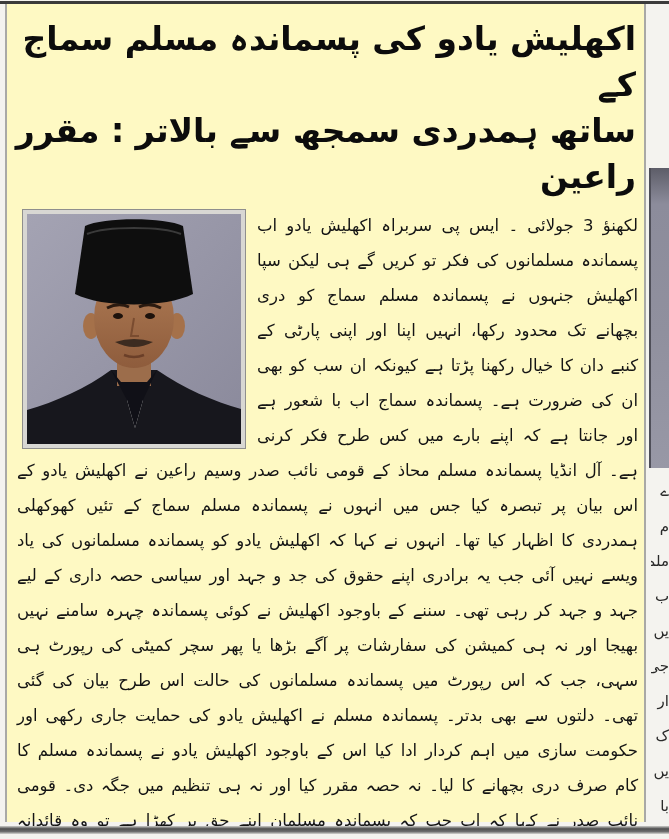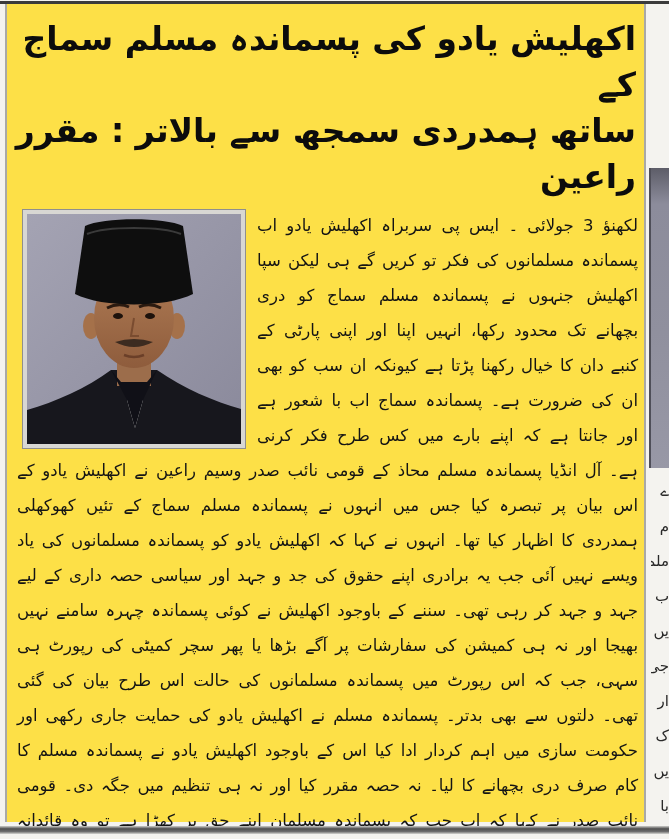--- a/index.html
+++ b/index.html
@@ -2,21 +2,21 @@
 <html lang="ur"><head>
 <meta charset="utf-8">
 <style>
   html,body{margin:0;padding:0;background:#e9e8e4;}
   .page{position:relative;width:669px;height:839px;background:#f4f3ef;overflow:hidden;
         font-family:"DejaVu Sans",sans-serif;}
   .top-rule{position:absolute;left:0;top:1px;width:669px;height:3px;background:#3b3b3b;}
   .bottom-rule{position:absolute;left:0;top:826px;width:669px;height:8px;
         background:linear-gradient(#cdcdca,#4f4f4f 35%,#6e6e6e 70%,#d6d6d2);}
   .article{position:absolute;left:5px;top:4px;width:641px;height:818px;box-sizing:border-box;
-        background:#fde047;border-left:2px solid #a9a9a6;border-right:2px solid #a9a9a6;}
+        background:#fef9c3;border-left:2px solid #a9a9a6;border-right:2px solid #a9a9a6;}
   .headline{direction:rtl;text-align:right;margin:0;padding:12px 8px 0 8px;
         font-weight:bold;font-size:33px;line-height:46px;color:#0c0c0c;}
   .body-area{direction:rtl;padding:8px 6px 0 10px;}
   .photo-frame{float:left;width:214px;height:230px;margin:2px 12px 4px 6px;
         border:4px solid #d8d7d3;box-shadow:0 0 0 1px #8f8f8d;background:#9a99a9;}
   .photo-frame svg{display:block;}
   .body-par{margin:0;text-align:justify;font-size:16.5px;line-height:35px;color:#141414;
         word-spacing:1px;}
   .dateline{font-weight:normal;}
   .side-strip{position:absolute;left:649px;top:0;width:20px;height:839px;}

